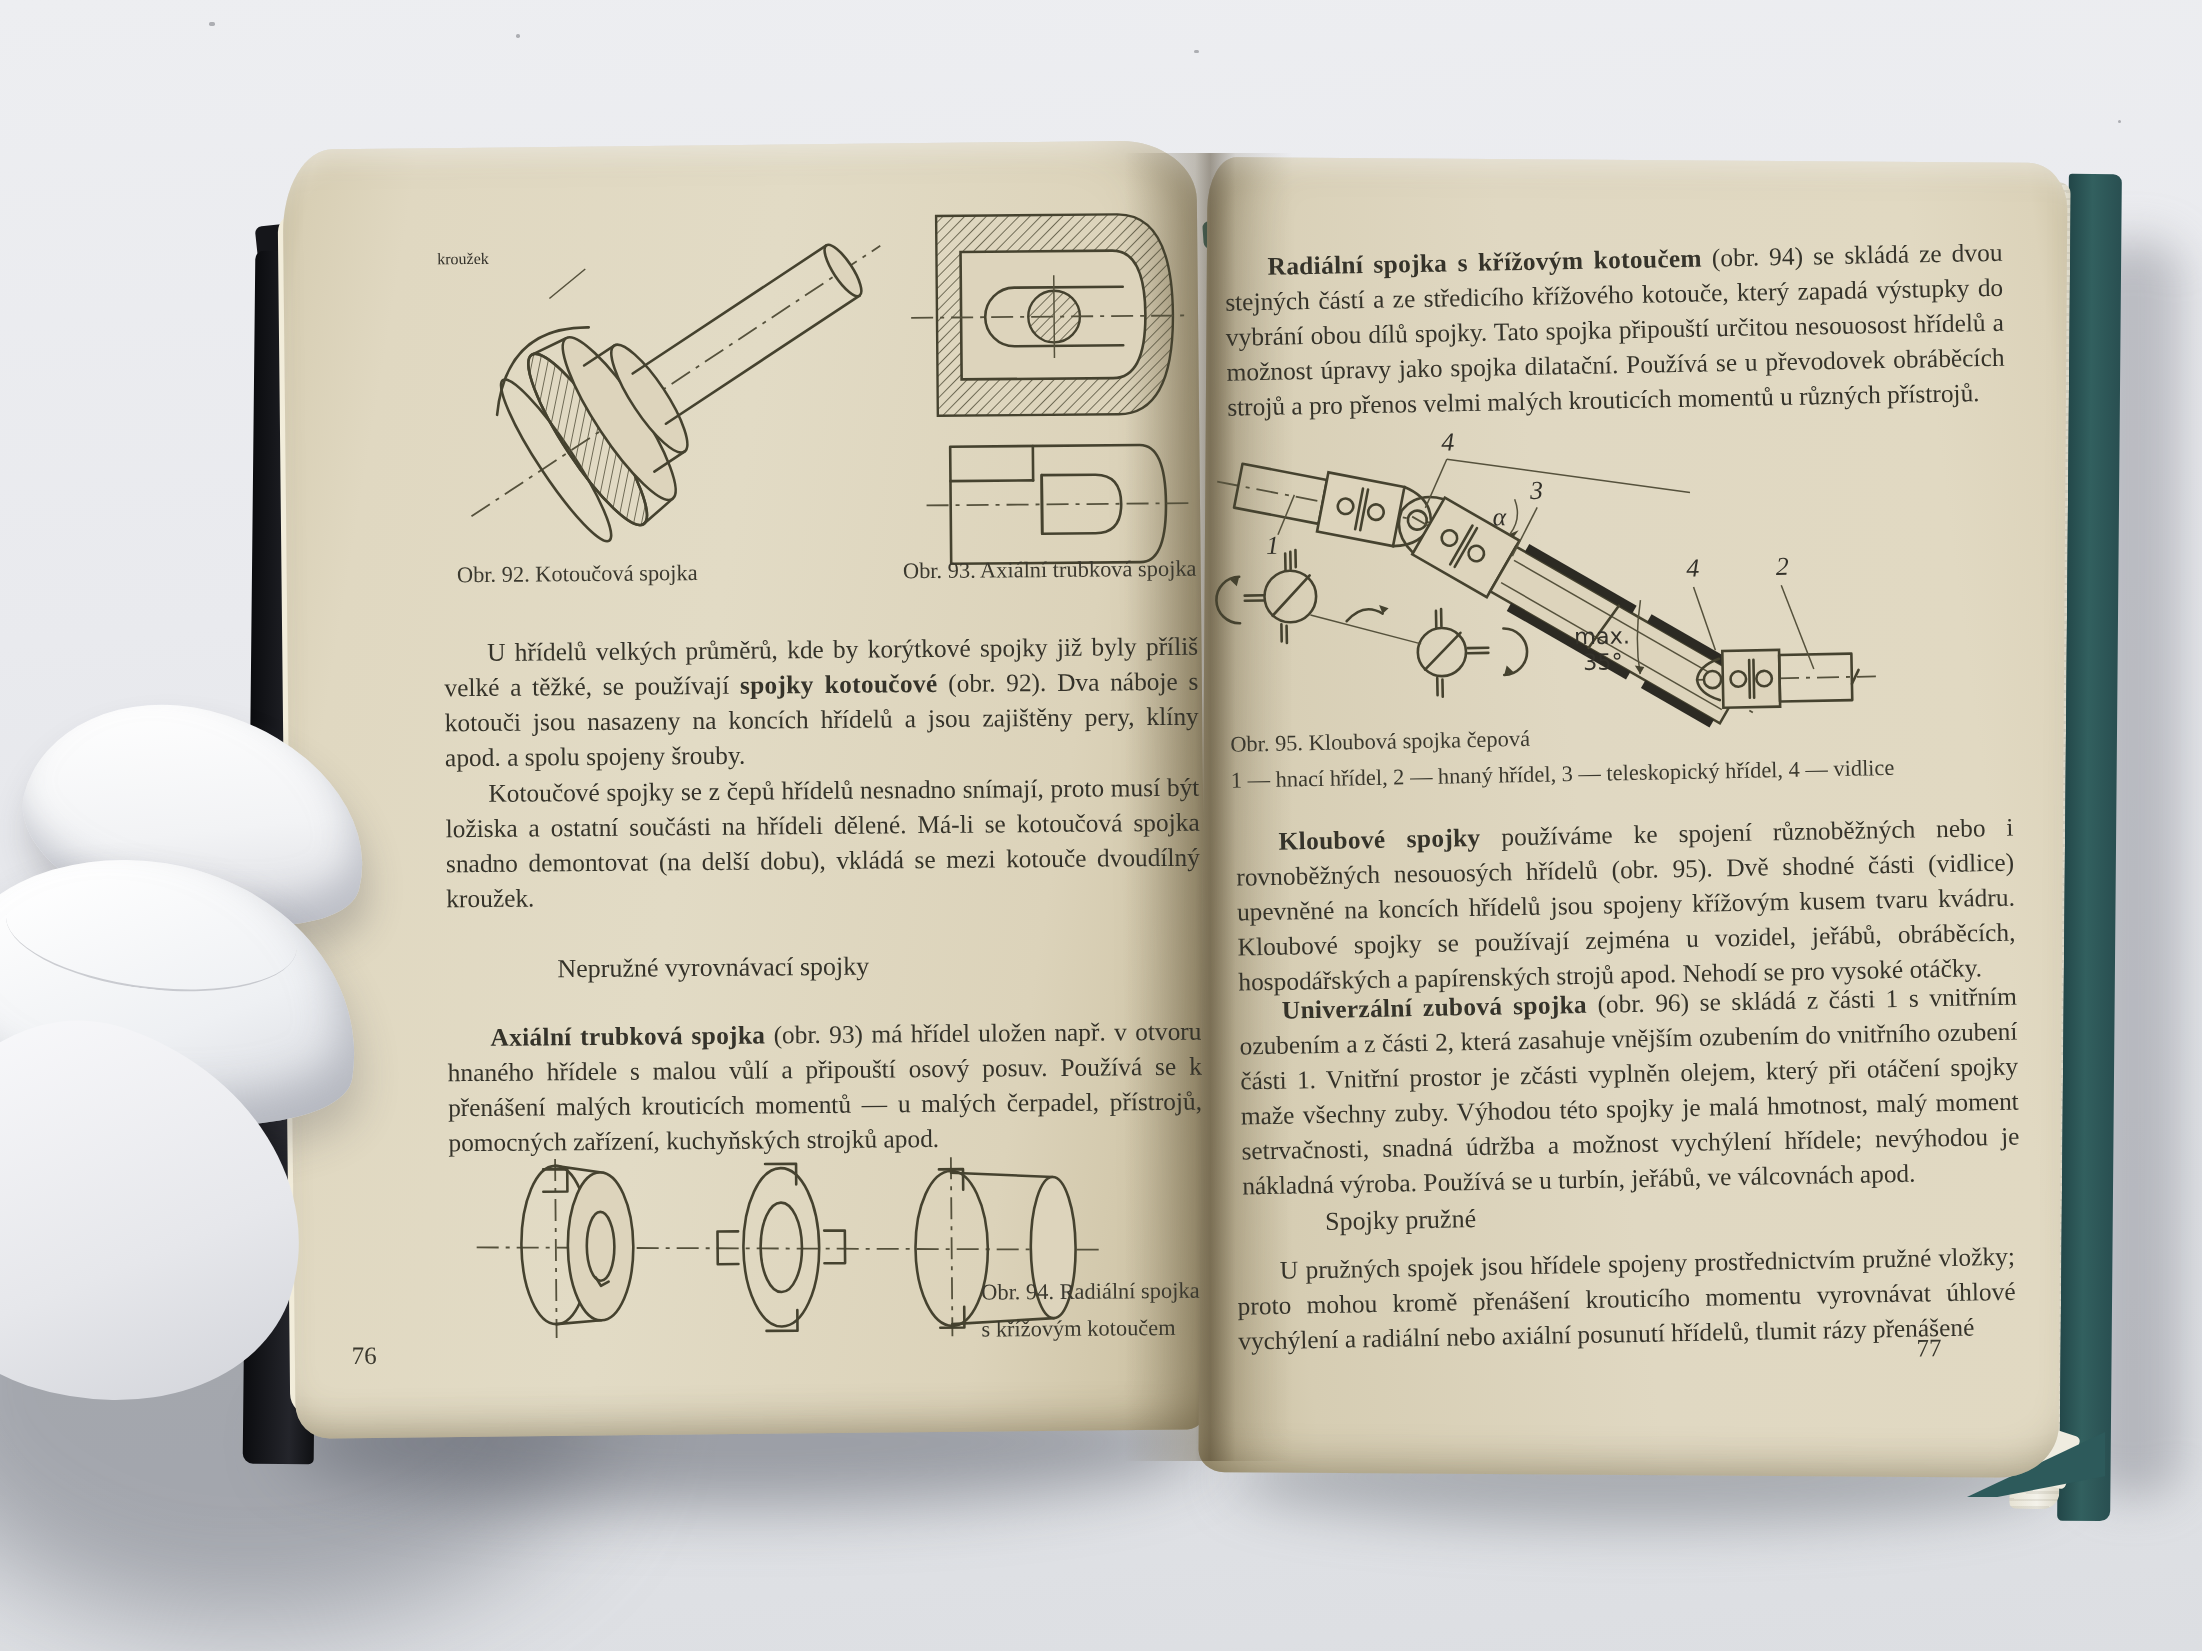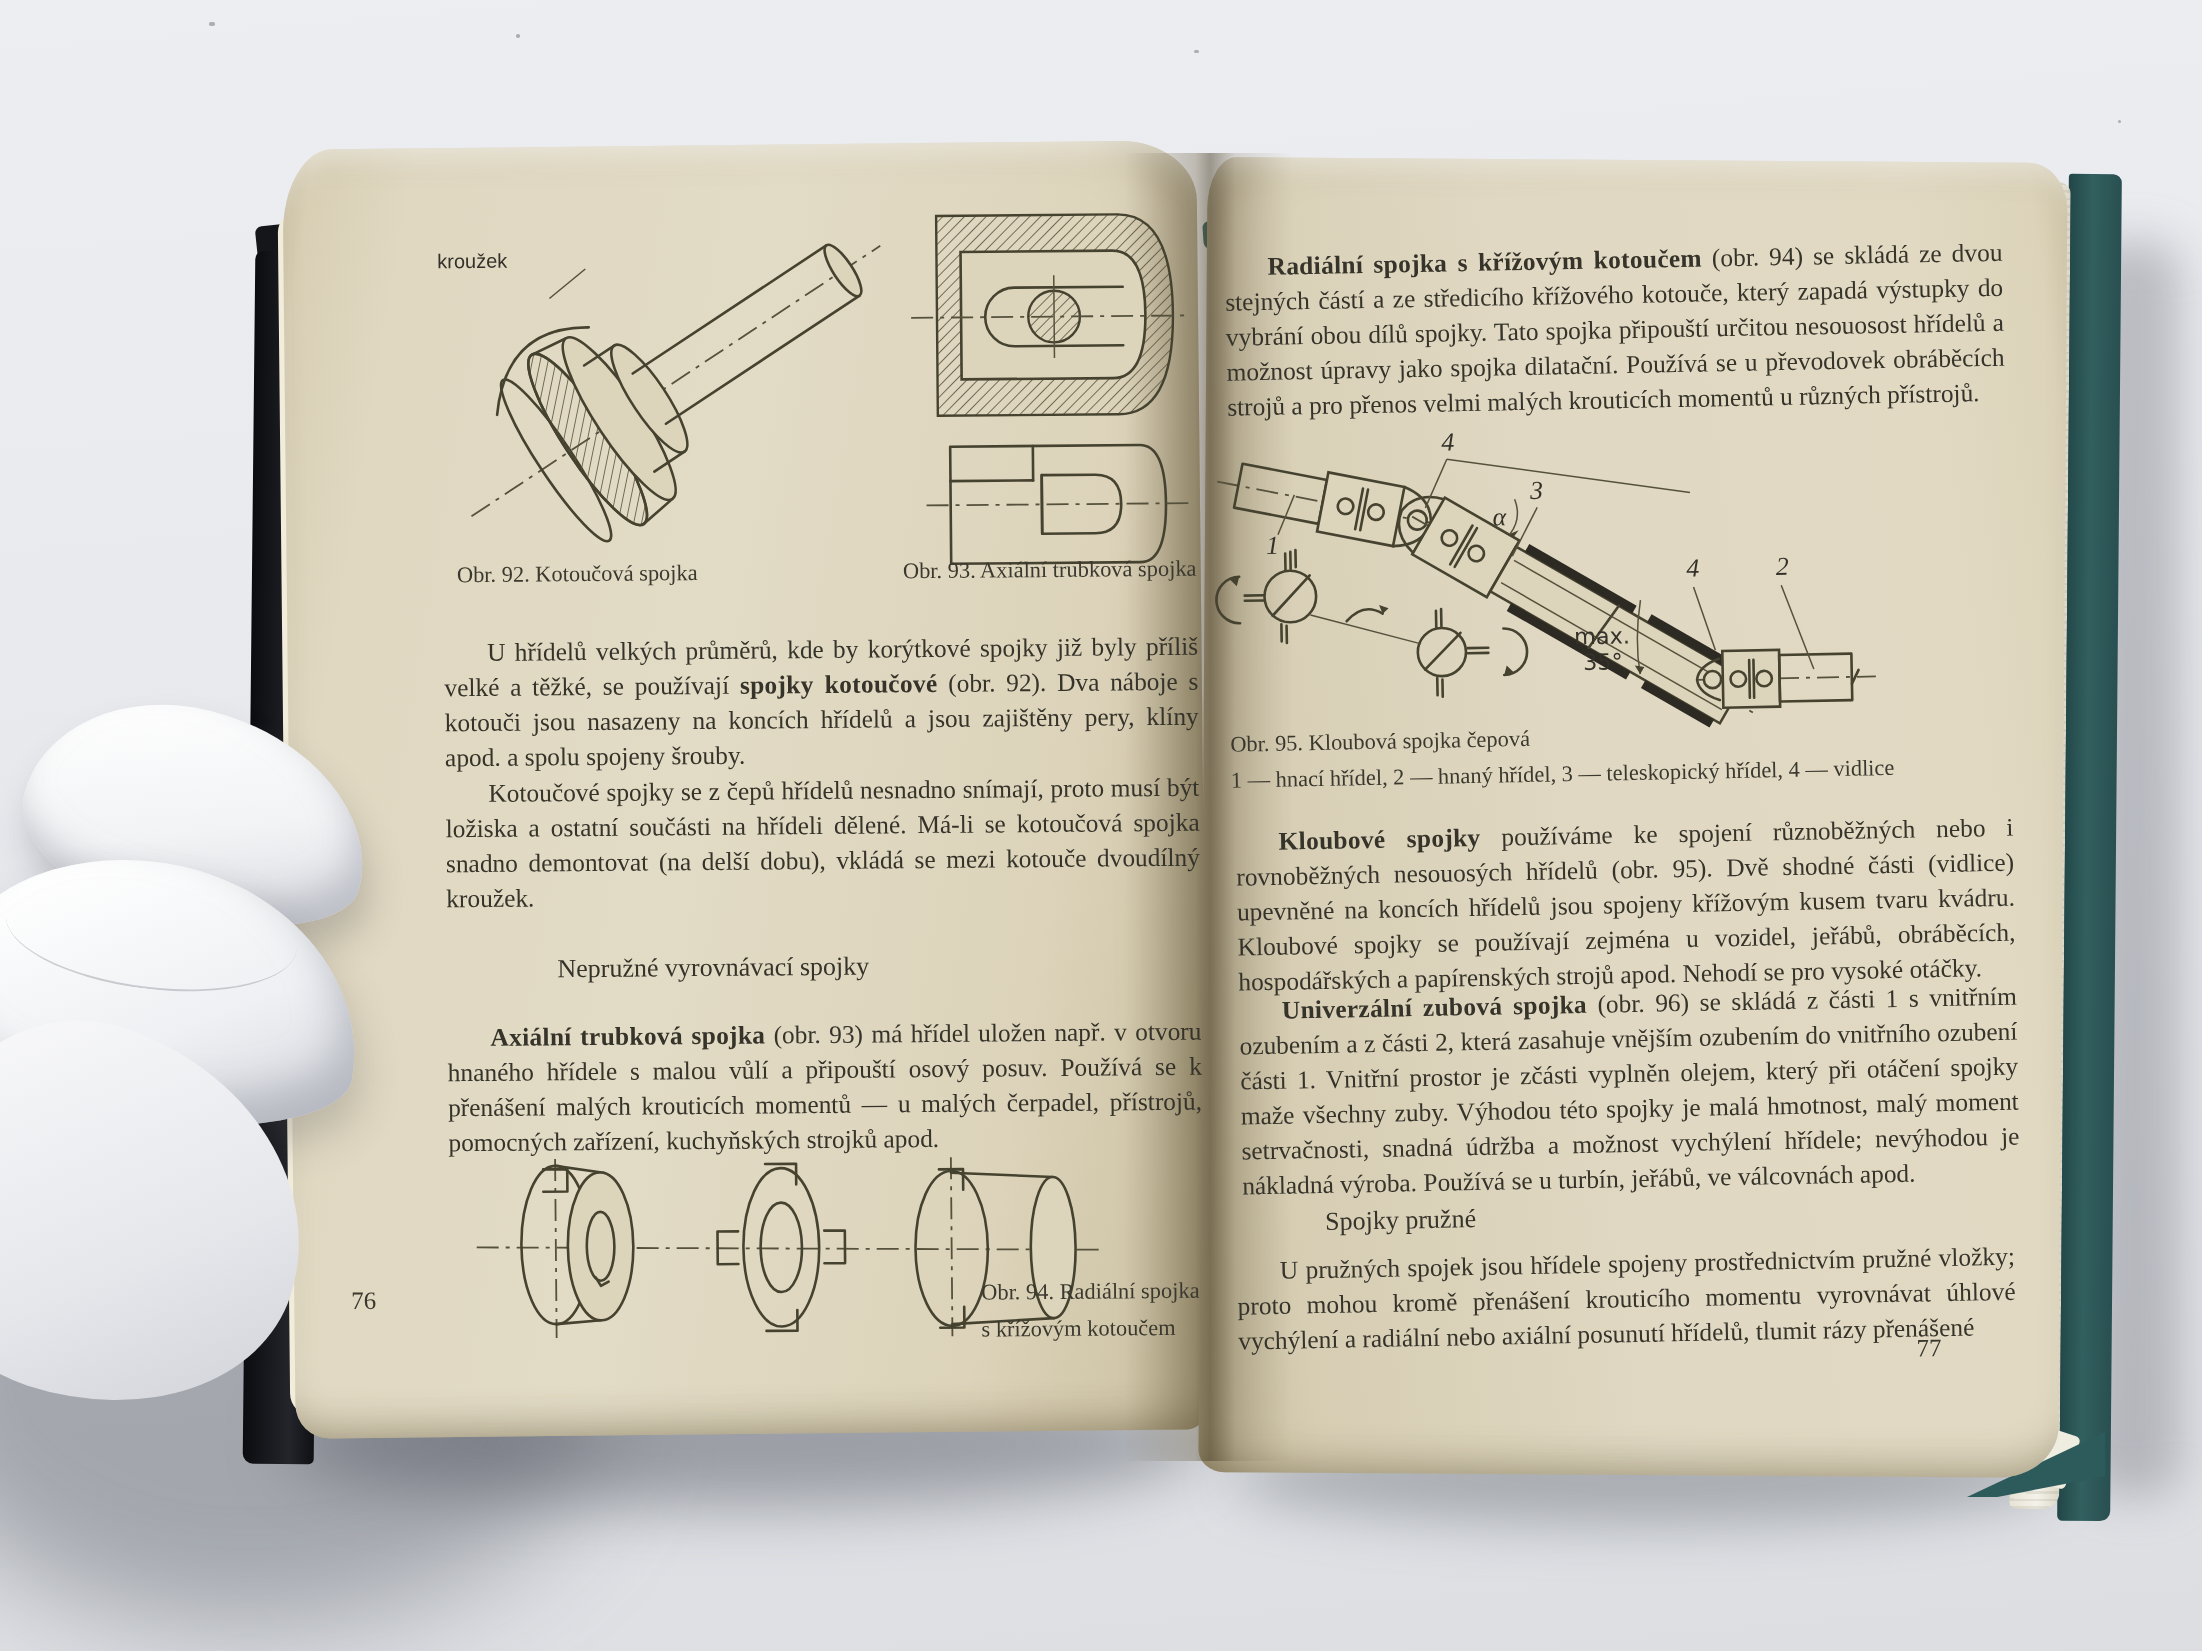--- a/index.html
+++ b/index.html
@@ -46,21 +46,21 @@
     background:linear-gradient(90deg,rgba(105,92,62,0),rgba(105,92,62,.34) 42%,rgba(76,64,40,.5) 51%,rgba(105,92,62,.18) 66%,rgba(105,92,62,0));}
   
   .left-content{left:430px;top:198px;width:774px;height:1222px;transform:rotate(-.5deg);}
   .right-content{left:1222px;top:232px;width:817px;height:1230px;transform:rotate(-1.1deg);}
   .par{position:absolute;font-size:25.4px;line-height:35px;text-align:justify;color:#35332a;}
   .ind{text-indent:43px;}
   .b{font-weight:bold;letter-spacing:0.3px;}
   .cap{position:absolute;font-size:22.4px;color:#3b392f;}
   .hd{position:absolute;font-size:26px;color:#35332a;}
   .pagenum{position:absolute;font-size:25px;color:#3b392f;}
-  .figlabel{position:absolute;font-size:20px;color:#33312a;font-family:Liberation Sans, sans-serif;}
+  .figlabel{position:absolute;font-size:16px;color:#33312a;font-family:Liberation Serif, serif;}
   
   svg{overflow:visible;}
   .dwg *{vector-effect:non-scaling-stroke;}
   .st{fill:none;stroke:#45422f;stroke-width:2.6;stroke-linecap:round;stroke-linejoin:round;}
   .stf{fill:#ddd4bc;stroke:#45422f;stroke-width:2.6;}
   .hatchf{stroke:#45422f;stroke-width:2.4;}
   .dash{fill:none;stroke:#55513c;stroke-width:1.8;stroke-dasharray:22 7 4 7;}
   .thin{fill:none;stroke:#55513c;stroke-width:1.5;}
   .band{stroke:#2c2a23;stroke-width:9;stroke-linecap:butt;}
   .fig-num{font:italic 30px "Liberation Serif","DejaVu Serif",serif;fill:#33312a;}
@@ -195,21 +195,21 @@
       <line class="st" x1="560" y1="30" x2="678" y2="36"></line>
       <line class="st" x1="560" y1="206" x2="678" y2="200"></line>
       <ellipse class="stf" cx="678" cy="118" rx="26" ry="82"></ellipse>
     </svg>
 
     <div class="cap" style="left:547px;top:1077px;line-height:37px;">
       <div>Obr. 94. Radiální spojka</div>
       <div>s křížovým kotoučem</div>
     </div>
 
-    <div class="pagenum" style="left:-83px;top:1085px;">76</div>
+    <div class="pagenum" style="left:-83px;top:1140px;">76</div>
   </div>
 
   <div class="abs right-content">
 
     <div class="par ind" style="left:13.8px;top:10.3px;width:778px;"><span class="b">Radiální spojka s křížovým kotoučem</span><span> (obr. 94) se skládá ze dvou stejných částí a ze středicího křížového kotouče, který zapadá výstupky do vybrání obou dílů spojky. Tato spojka připouští určitou nesouosost hřídelů a možnost úpravy jako spojka dilatační. Používá se u převodovek obráběcích strojů a pro přenos velmi malých krouticích momentů u různých přístrojů.</span></div>
 
     <svg class="dwg" style="position:absolute;left:-6.9px;top:186px;" width="869" height="301" viewBox="0 0 1010 350">
 
       <g transform="translate(35,70) rotate(12)">
         <line class="dash" x1="-25" y1="0" x2="235" y2="0"></line>

